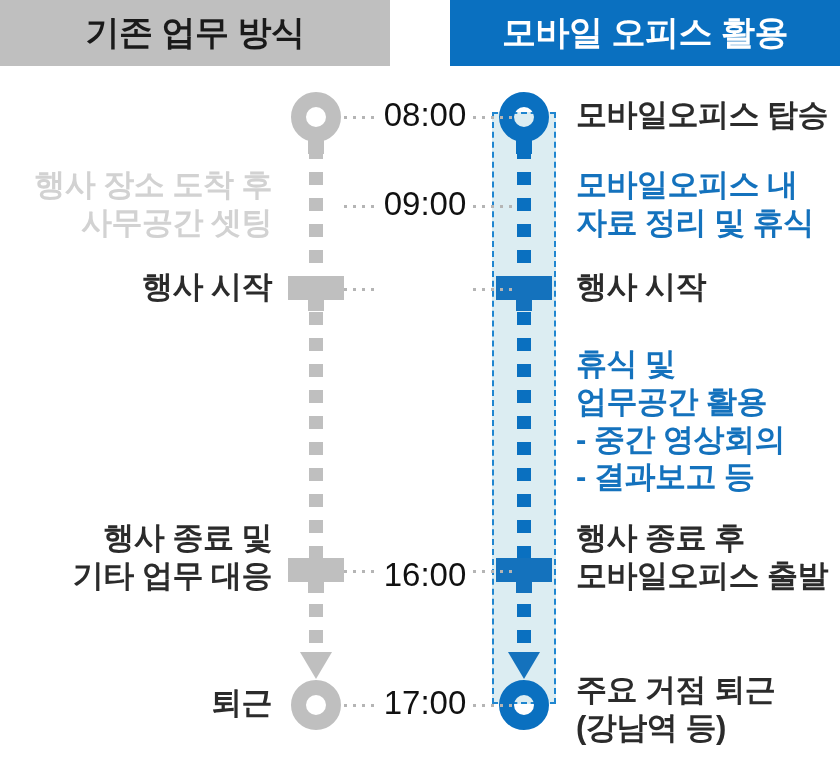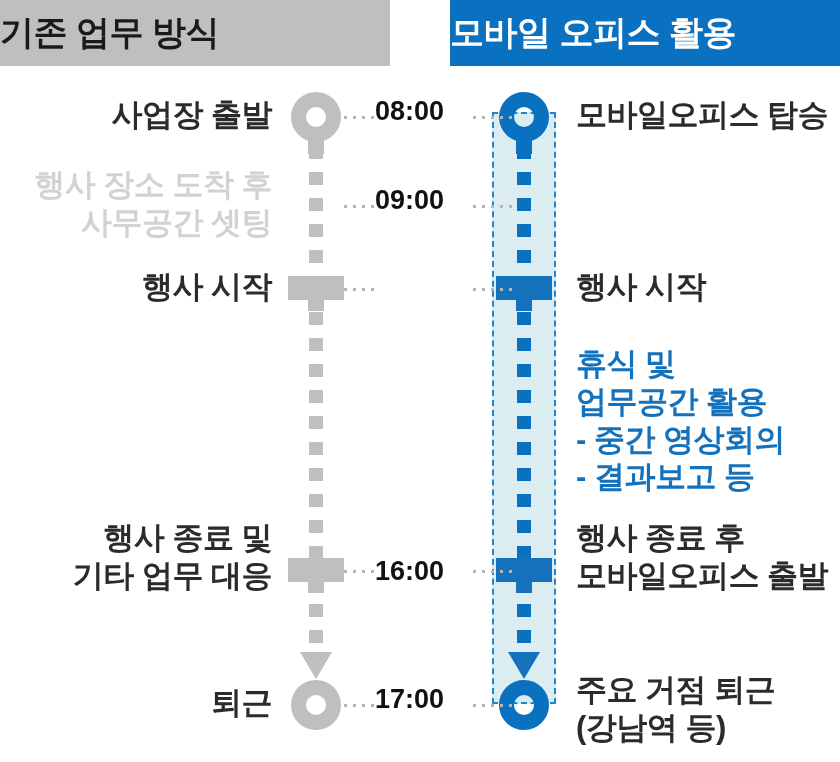--- a/index.html
+++ b/index.html
@@ -20,21 +20,21 @@
     background: #ffffff;
   }
 
   
   .hdr {
     position: absolute;
     top: 0;
     height: 66px;
     display: flex;
     align-items: center;
-    justify-content: flex-start;
+    justify-content: center;
     font-size: 34px;
     font-weight: bold;
     letter-spacing: -0.5px;
     white-space: nowrap;
   }
   .hdr-left {
     left: 0;
     width: 390px;
     background: #bfbfbf;
     color: #1a1a1a;
@@ -134,23 +134,23 @@
     border-top-style: solid;
   }
   .arrow.gray { border-top-color: #bfbfbf; }
   .arrow.blue { border-top-color: #1472bd; }
 
   
   .time {
     position: absolute;
     left: 375px;
     width: 100px;
-    text-align: left;
-    font-size: 27px;
-    font-weight: bold;
+    text-align: center;
+    font-size: 33px;
+    font-weight: normal;
     color: #111111;
     letter-spacing: 0px;
   }
   .conn {
     position: absolute;
     height: 3px;
     background-image: linear-gradient(
         to right,
         #b5b5b5 0px, #b5b5b5 3px,
         transparent 3px, transparent 9px);
@@ -238,34 +238,35 @@
   <div class="conn conn-r" style="top:288px;"></div>
 
   <div class="conn conn-l" style="top:570px;"></div>
   <div class="conn conn-r" style="top:570px;"></div>
   <div class="time" style="top:556px;">16:00</div>
 
   <div class="conn conn-l" style="top:704px;"></div>
   <div class="conn conn-r" style="top:704px;"></div>
   <div class="time" style="top:684px;">17:00</div>
 
-  <div class="txt txt-left t-dark" style="top:96px;">사업장 출발</div>
 
   <div class="txt txt-left t-faint" style="top:166px;">행사 장소 도착 후
 사무공간 셋팅</div>
 
   <div class="txt txt-left t-dark" style="top:268px;">행사 시작</div>
 
   <div class="txt txt-left t-dark" style="top:519px;margin-left:6px;">행사 종료 및
 기타 업무 대응</div>
 
   <div class="txt txt-left t-dark" style="top:684px;">퇴근</div>
 
   <div class="txt txt-right t-dark" style="top:96px;">모바일오피스 탑승</div>
 
+  <div class="txt txt-right t-blue" style="top:166px;">모바일오피스 내
+자료 정리 및 휴식</div>
 
   <div class="txt txt-right t-dark" style="top:268px;">행사 시작</div>
 
   <div class="txt txt-right t-blue" style="top:337px;margin-top:8px;">휴식 및
 업무공간 활용
  - 중간 영상회의
  - 결과보고 등</div>
 
   <div class="txt txt-right t-dark" style="top:671px;">주요 거점 퇴근
 (강남역 등)</div>

